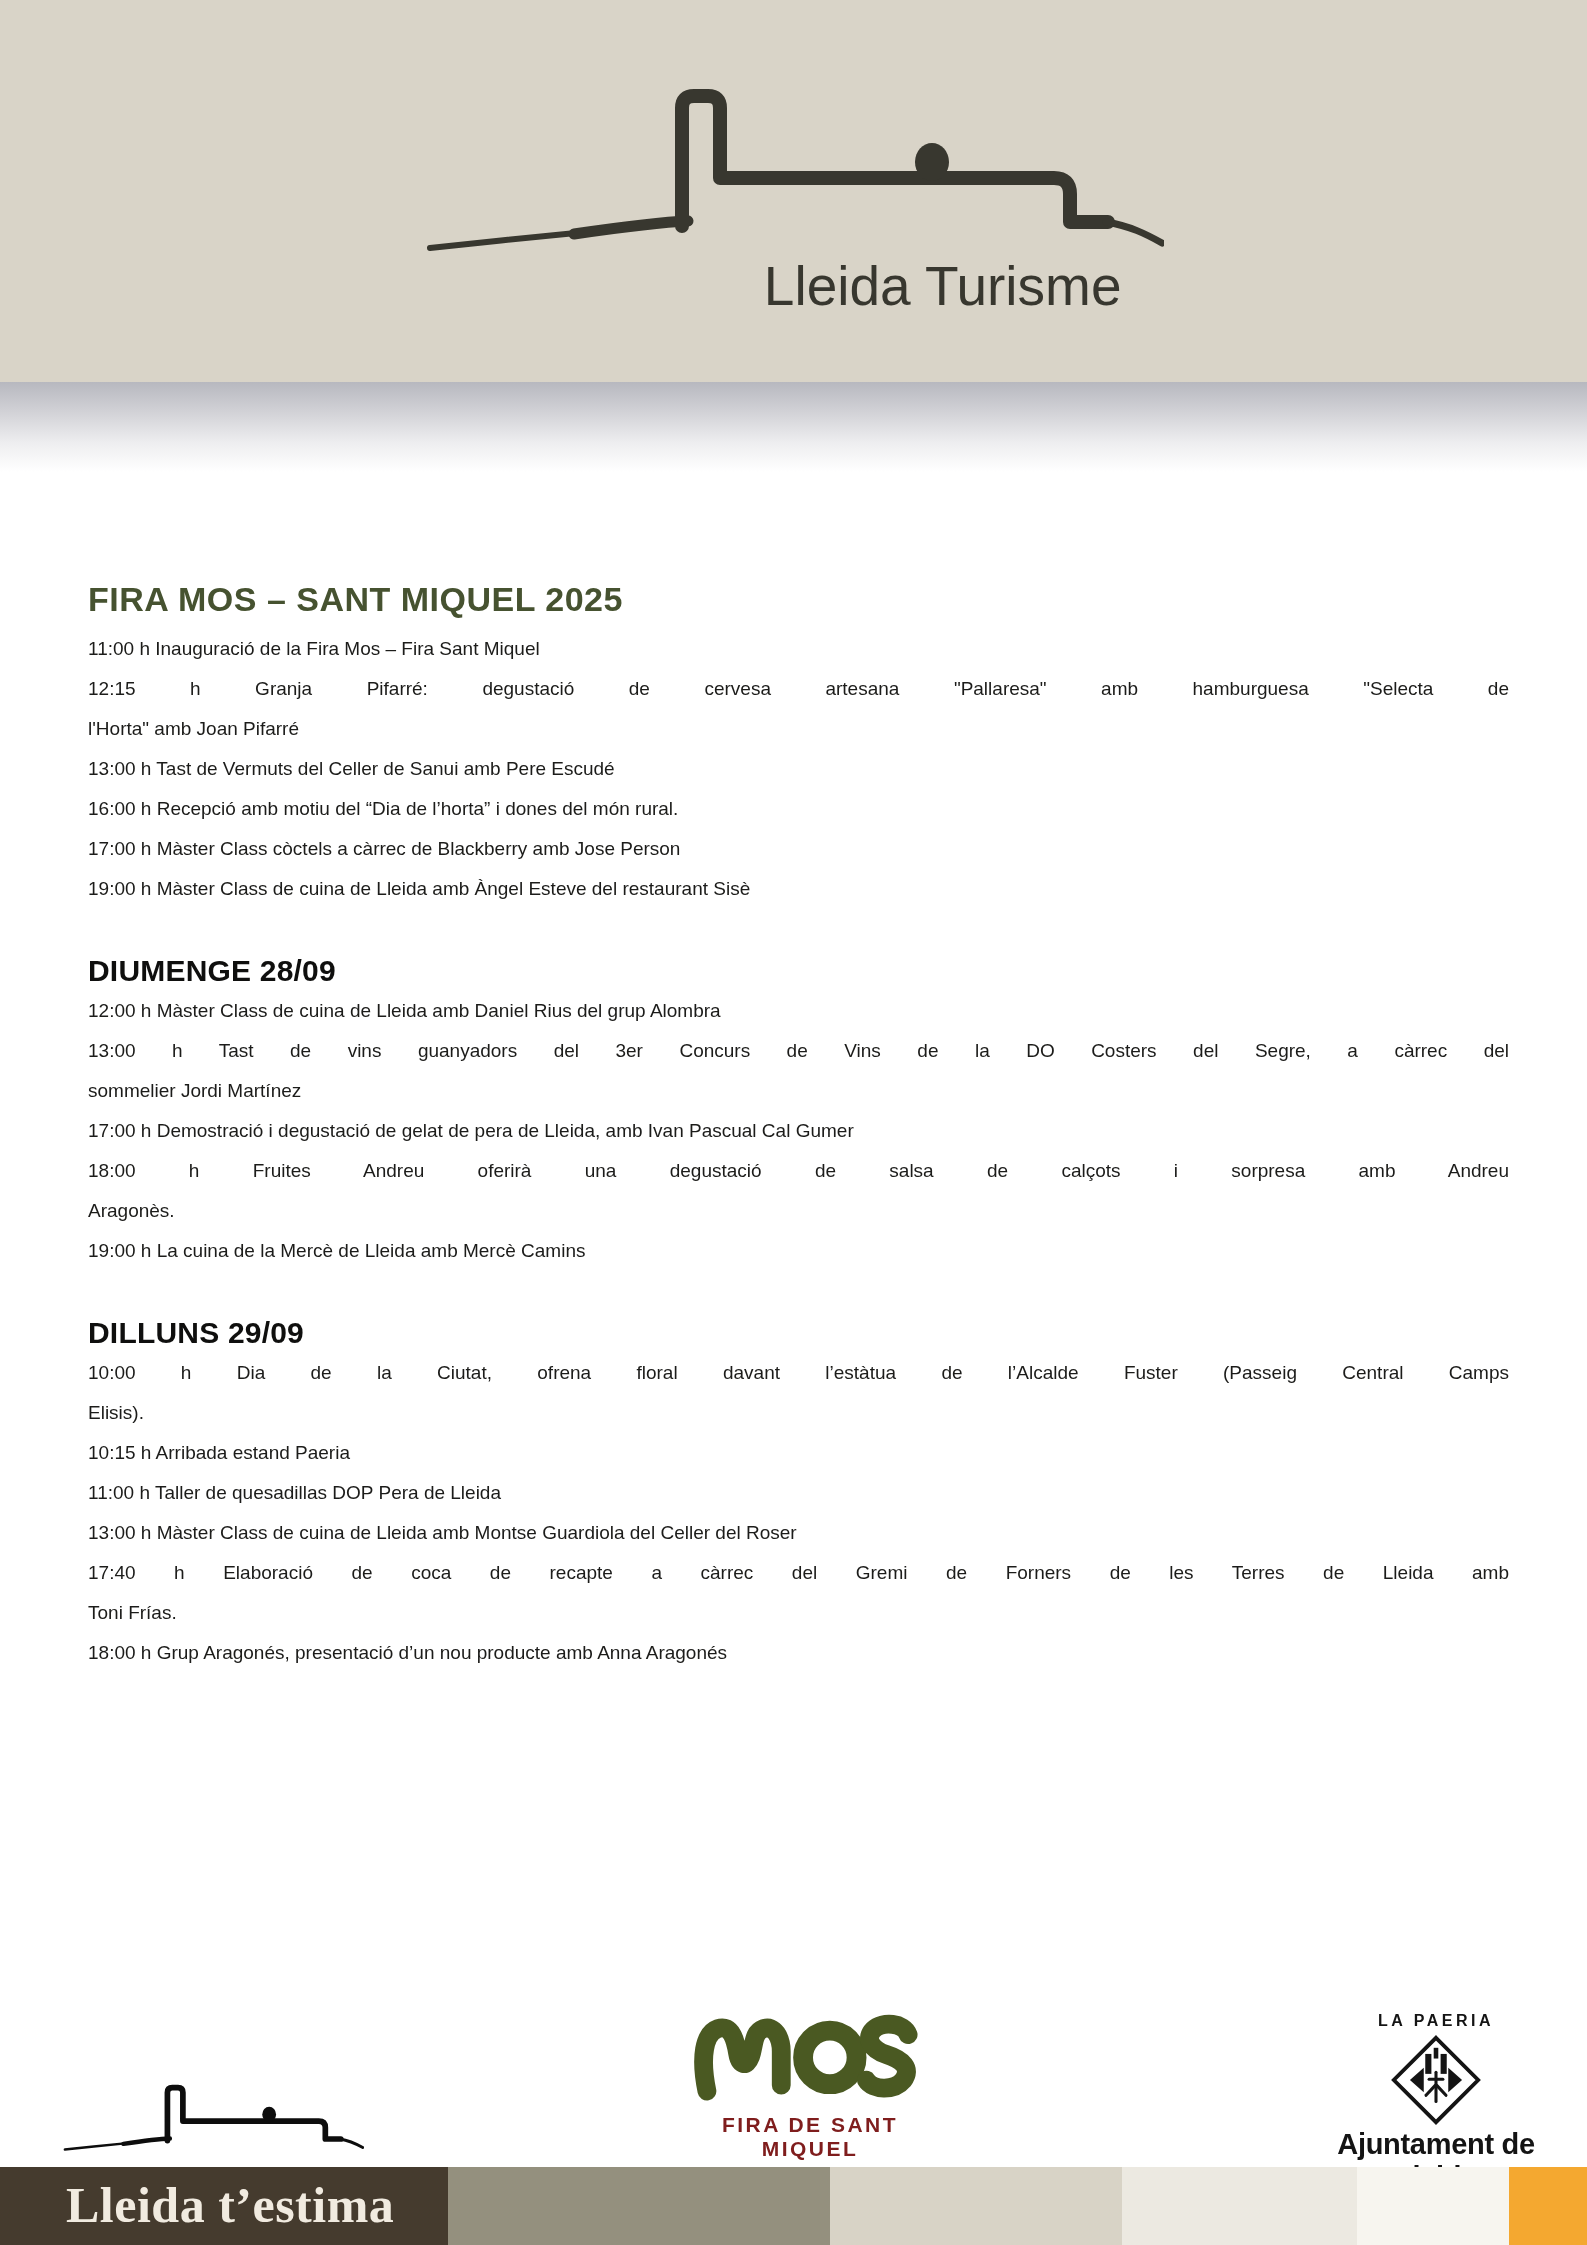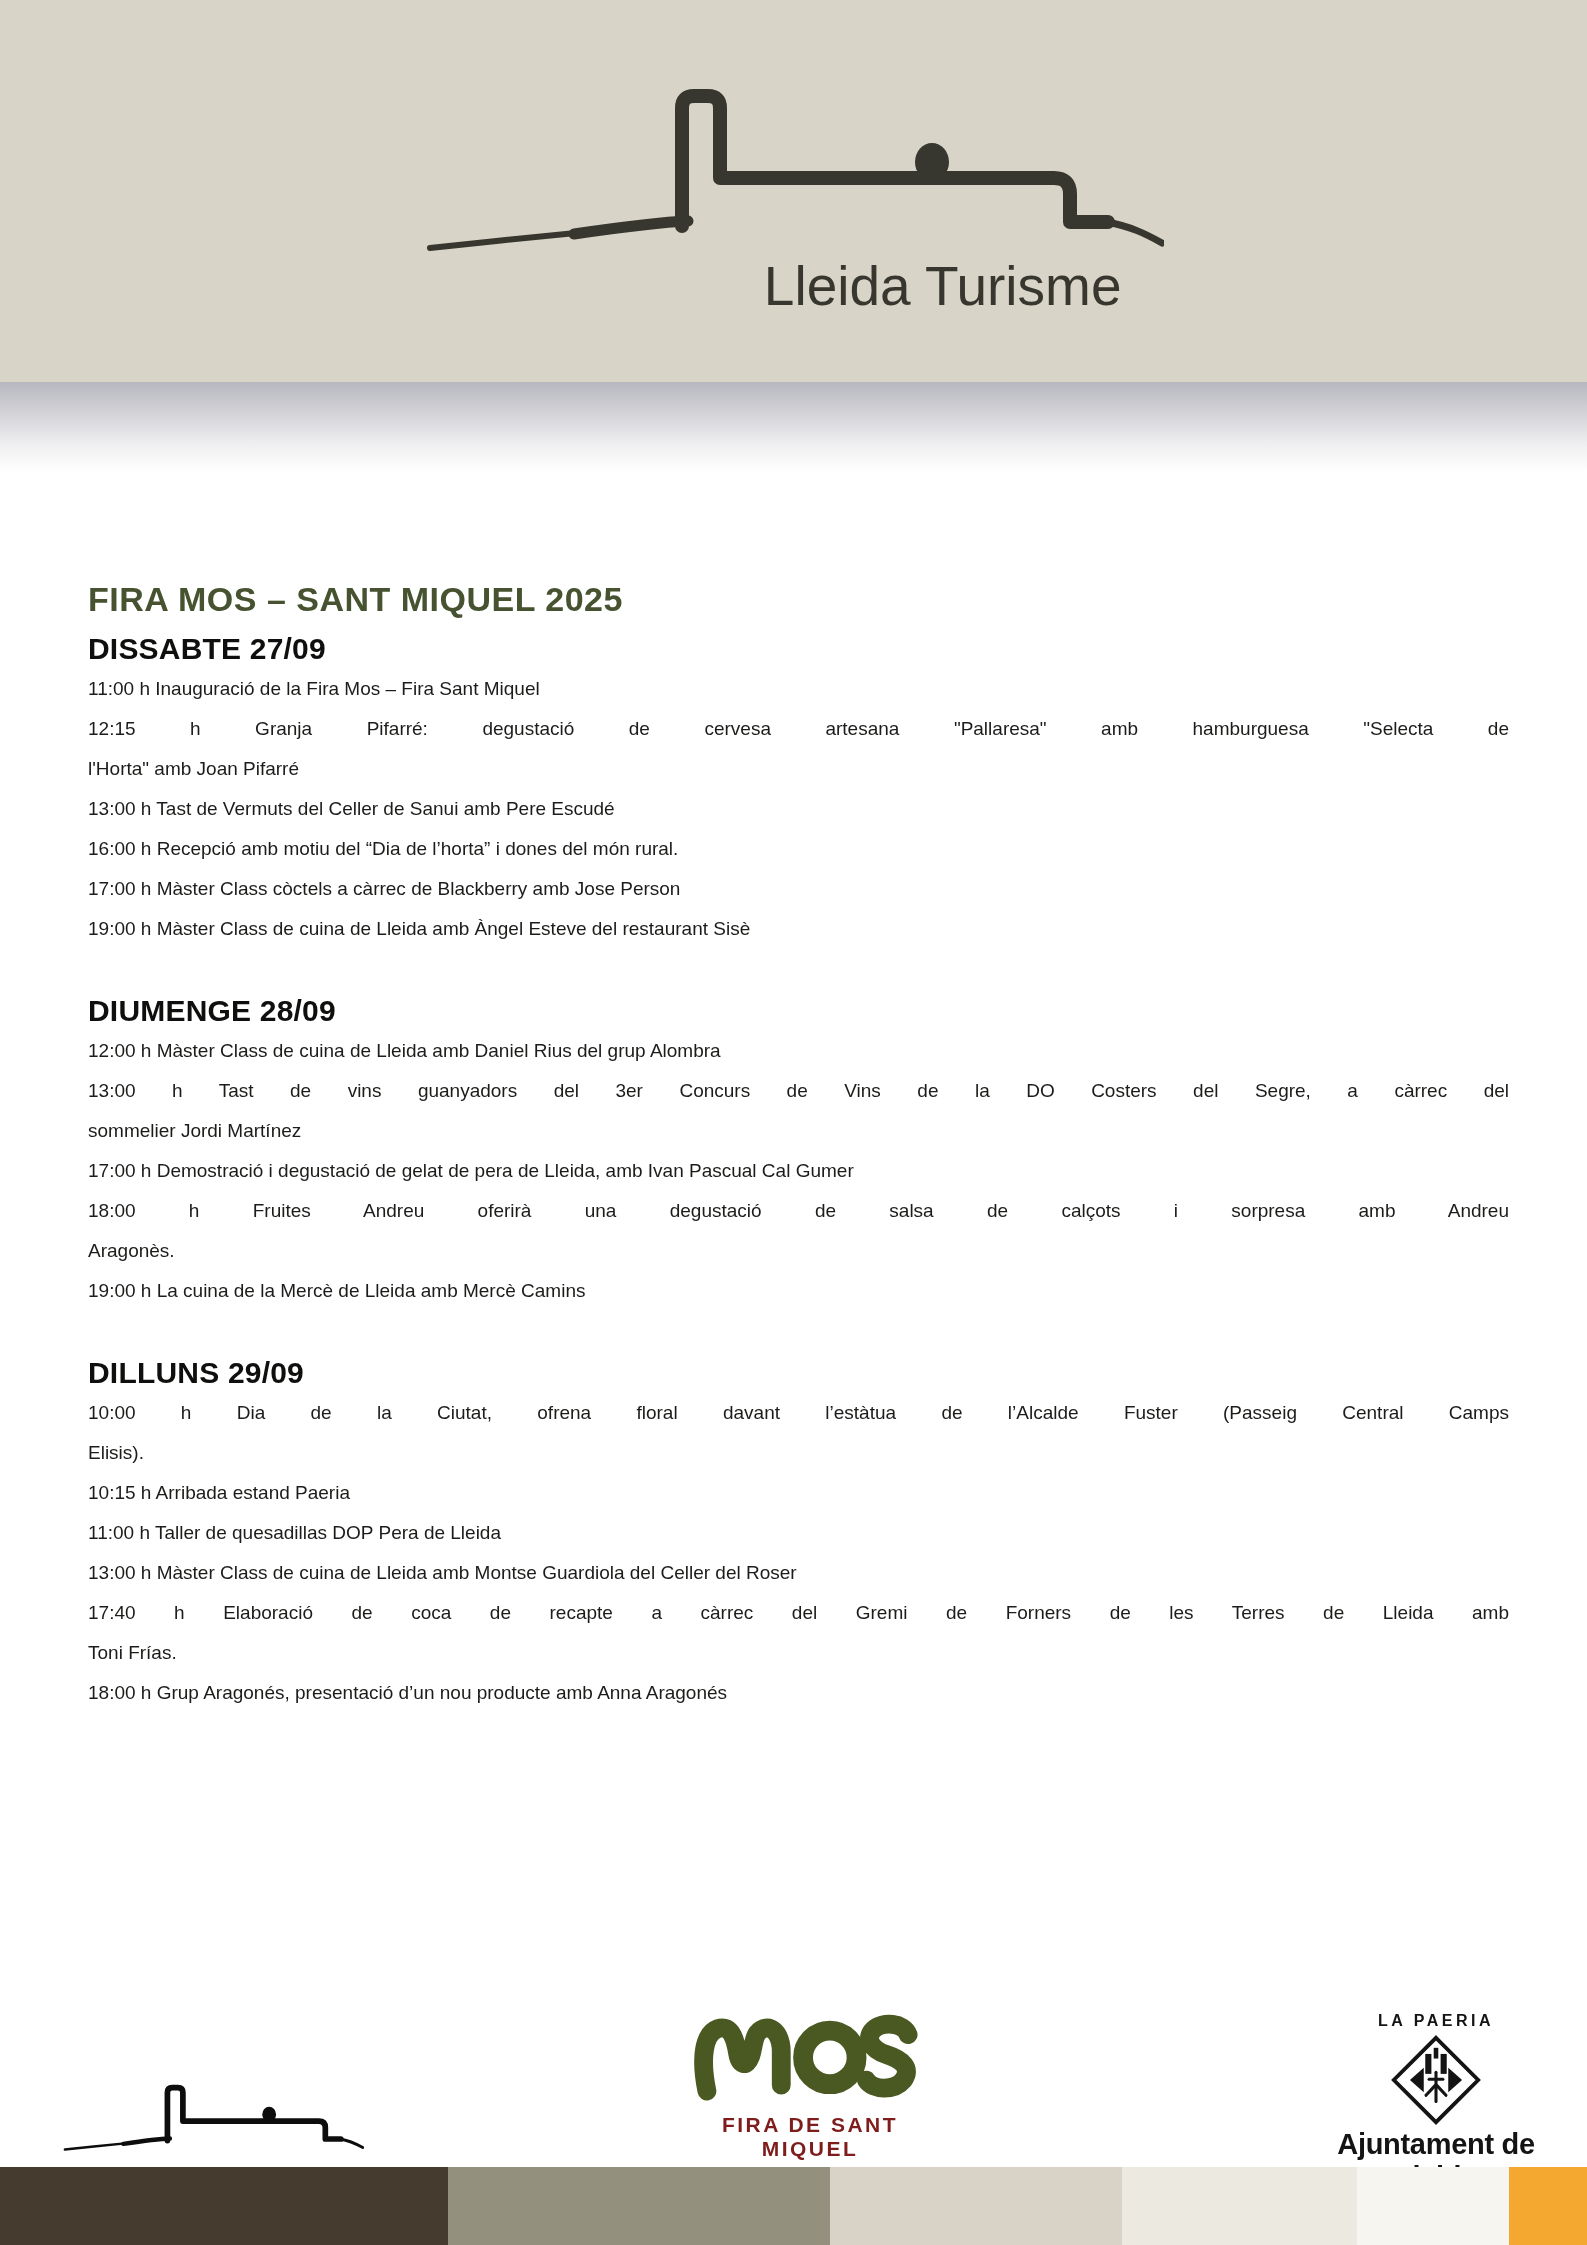--- a/index.html
+++ b/index.html
@@ -117,21 +117,20 @@
       </svg>
       <div class="brand-name">Lleida Turisme</div>
     </div>
   </header>
   <div class="header-shadow"></div>
 
   <main class="content">
     <h1 class="title">FIRA MOS – SANT MIQUEL 2025</h1>
     <div id="sections">
         <section class="day-section">
-          <h2 class="day-heading">DISSABTE 27/09</h2>
           <div class="event">
             <div class="event-line">11:00 h Inauguració de la Fira Mos – Fira Sant Miquel</div>
           </div>
           <div class="event">
             <div class="event-line justified">12:15 h Granja Pifarré: degustació de cervesa artesana "Pallaresa" amb hamburguesa "Selecta de</div>
             <div class="event-line">l'Horta" amb Joan Pifarré</div>
           </div>
           <div class="event">
             <div class="event-line">13:00 h Tast de Vermuts del Celler de Sanui amb Pere Escudé</div>
           </div>
@@ -232,15 +231,16 @@
 
   <footer class="footer-bar">
     <div id="swatch-row" style="display:flex;width:100%;">
         <div class="swatch" style="background: rgb(69, 59, 46);"></div>
         <div class="swatch" style="background: rgb(148, 144, 126);"></div>
         <div class="swatch" style="background: rgb(216, 211, 198);"></div>
         <div class="swatch" style="background: rgb(236, 233, 225);"></div>
         <div class="swatch" style="background: rgb(247, 245, 239);"></div>
         <div class="swatch" style="background: rgb(244, 168, 48);"></div>
       </div>
+    <div class="footer-slogan">Lleida t’estima</div>
   </footer>
 
 </div>
 
 </body></html>

